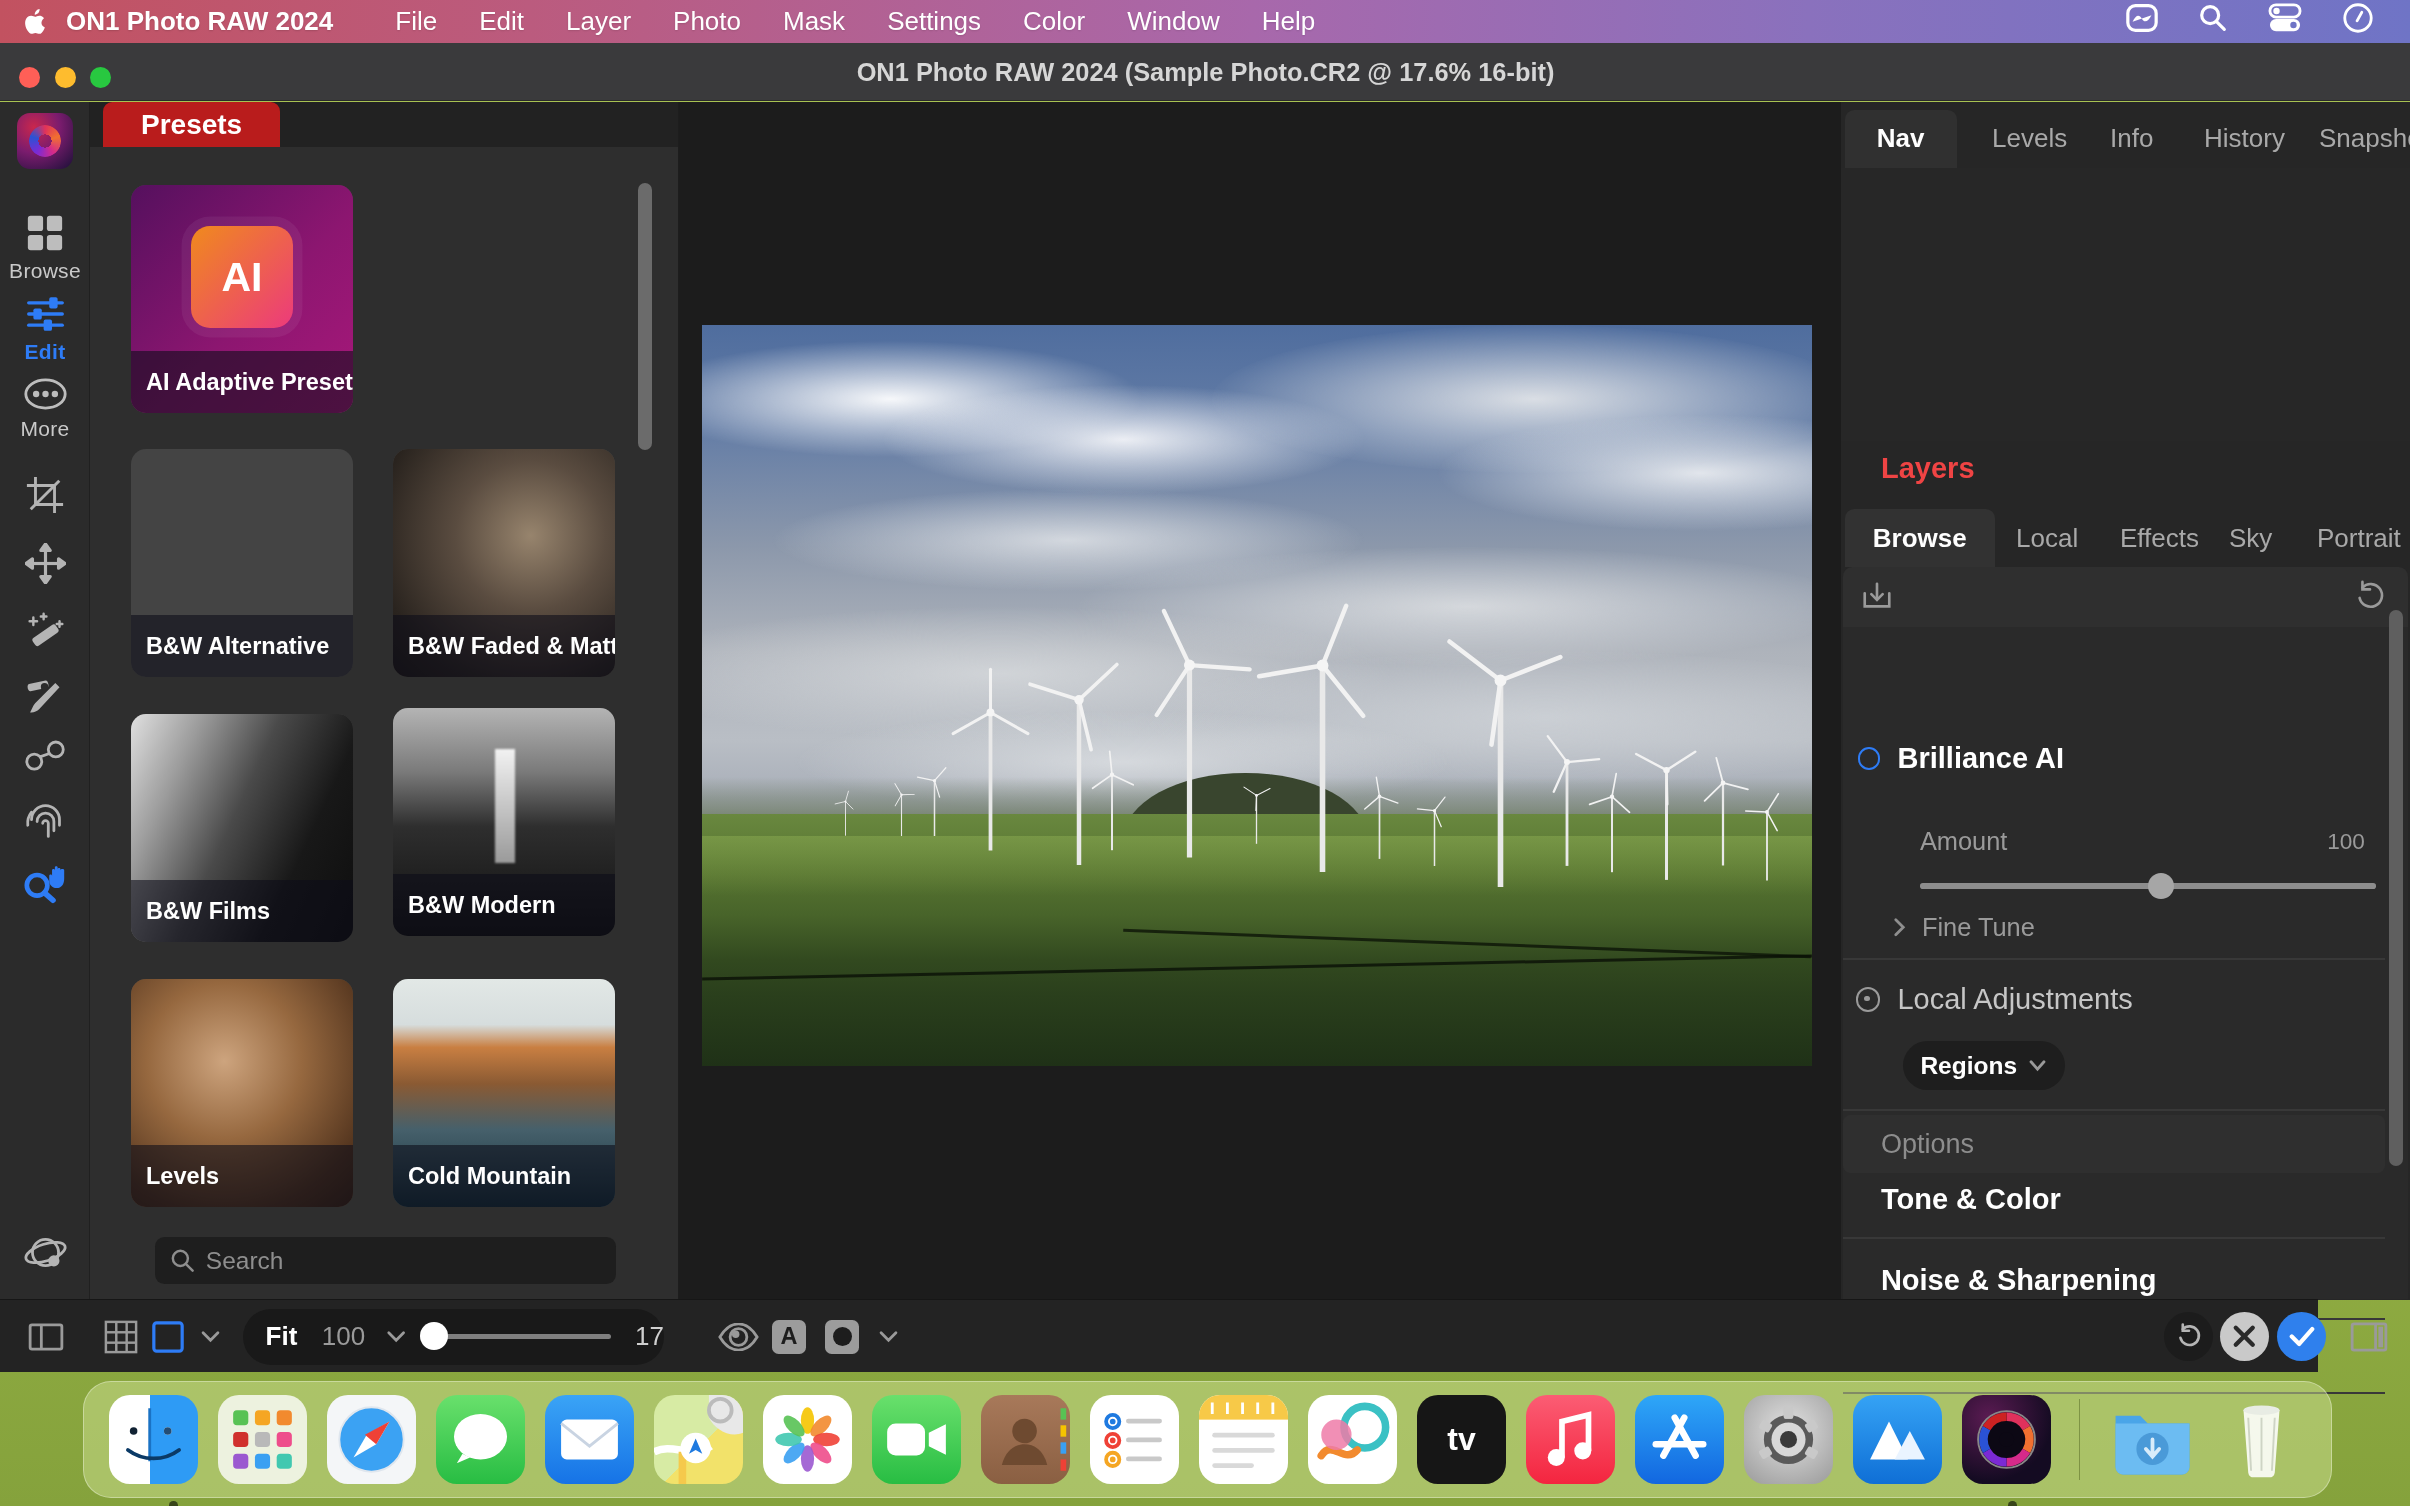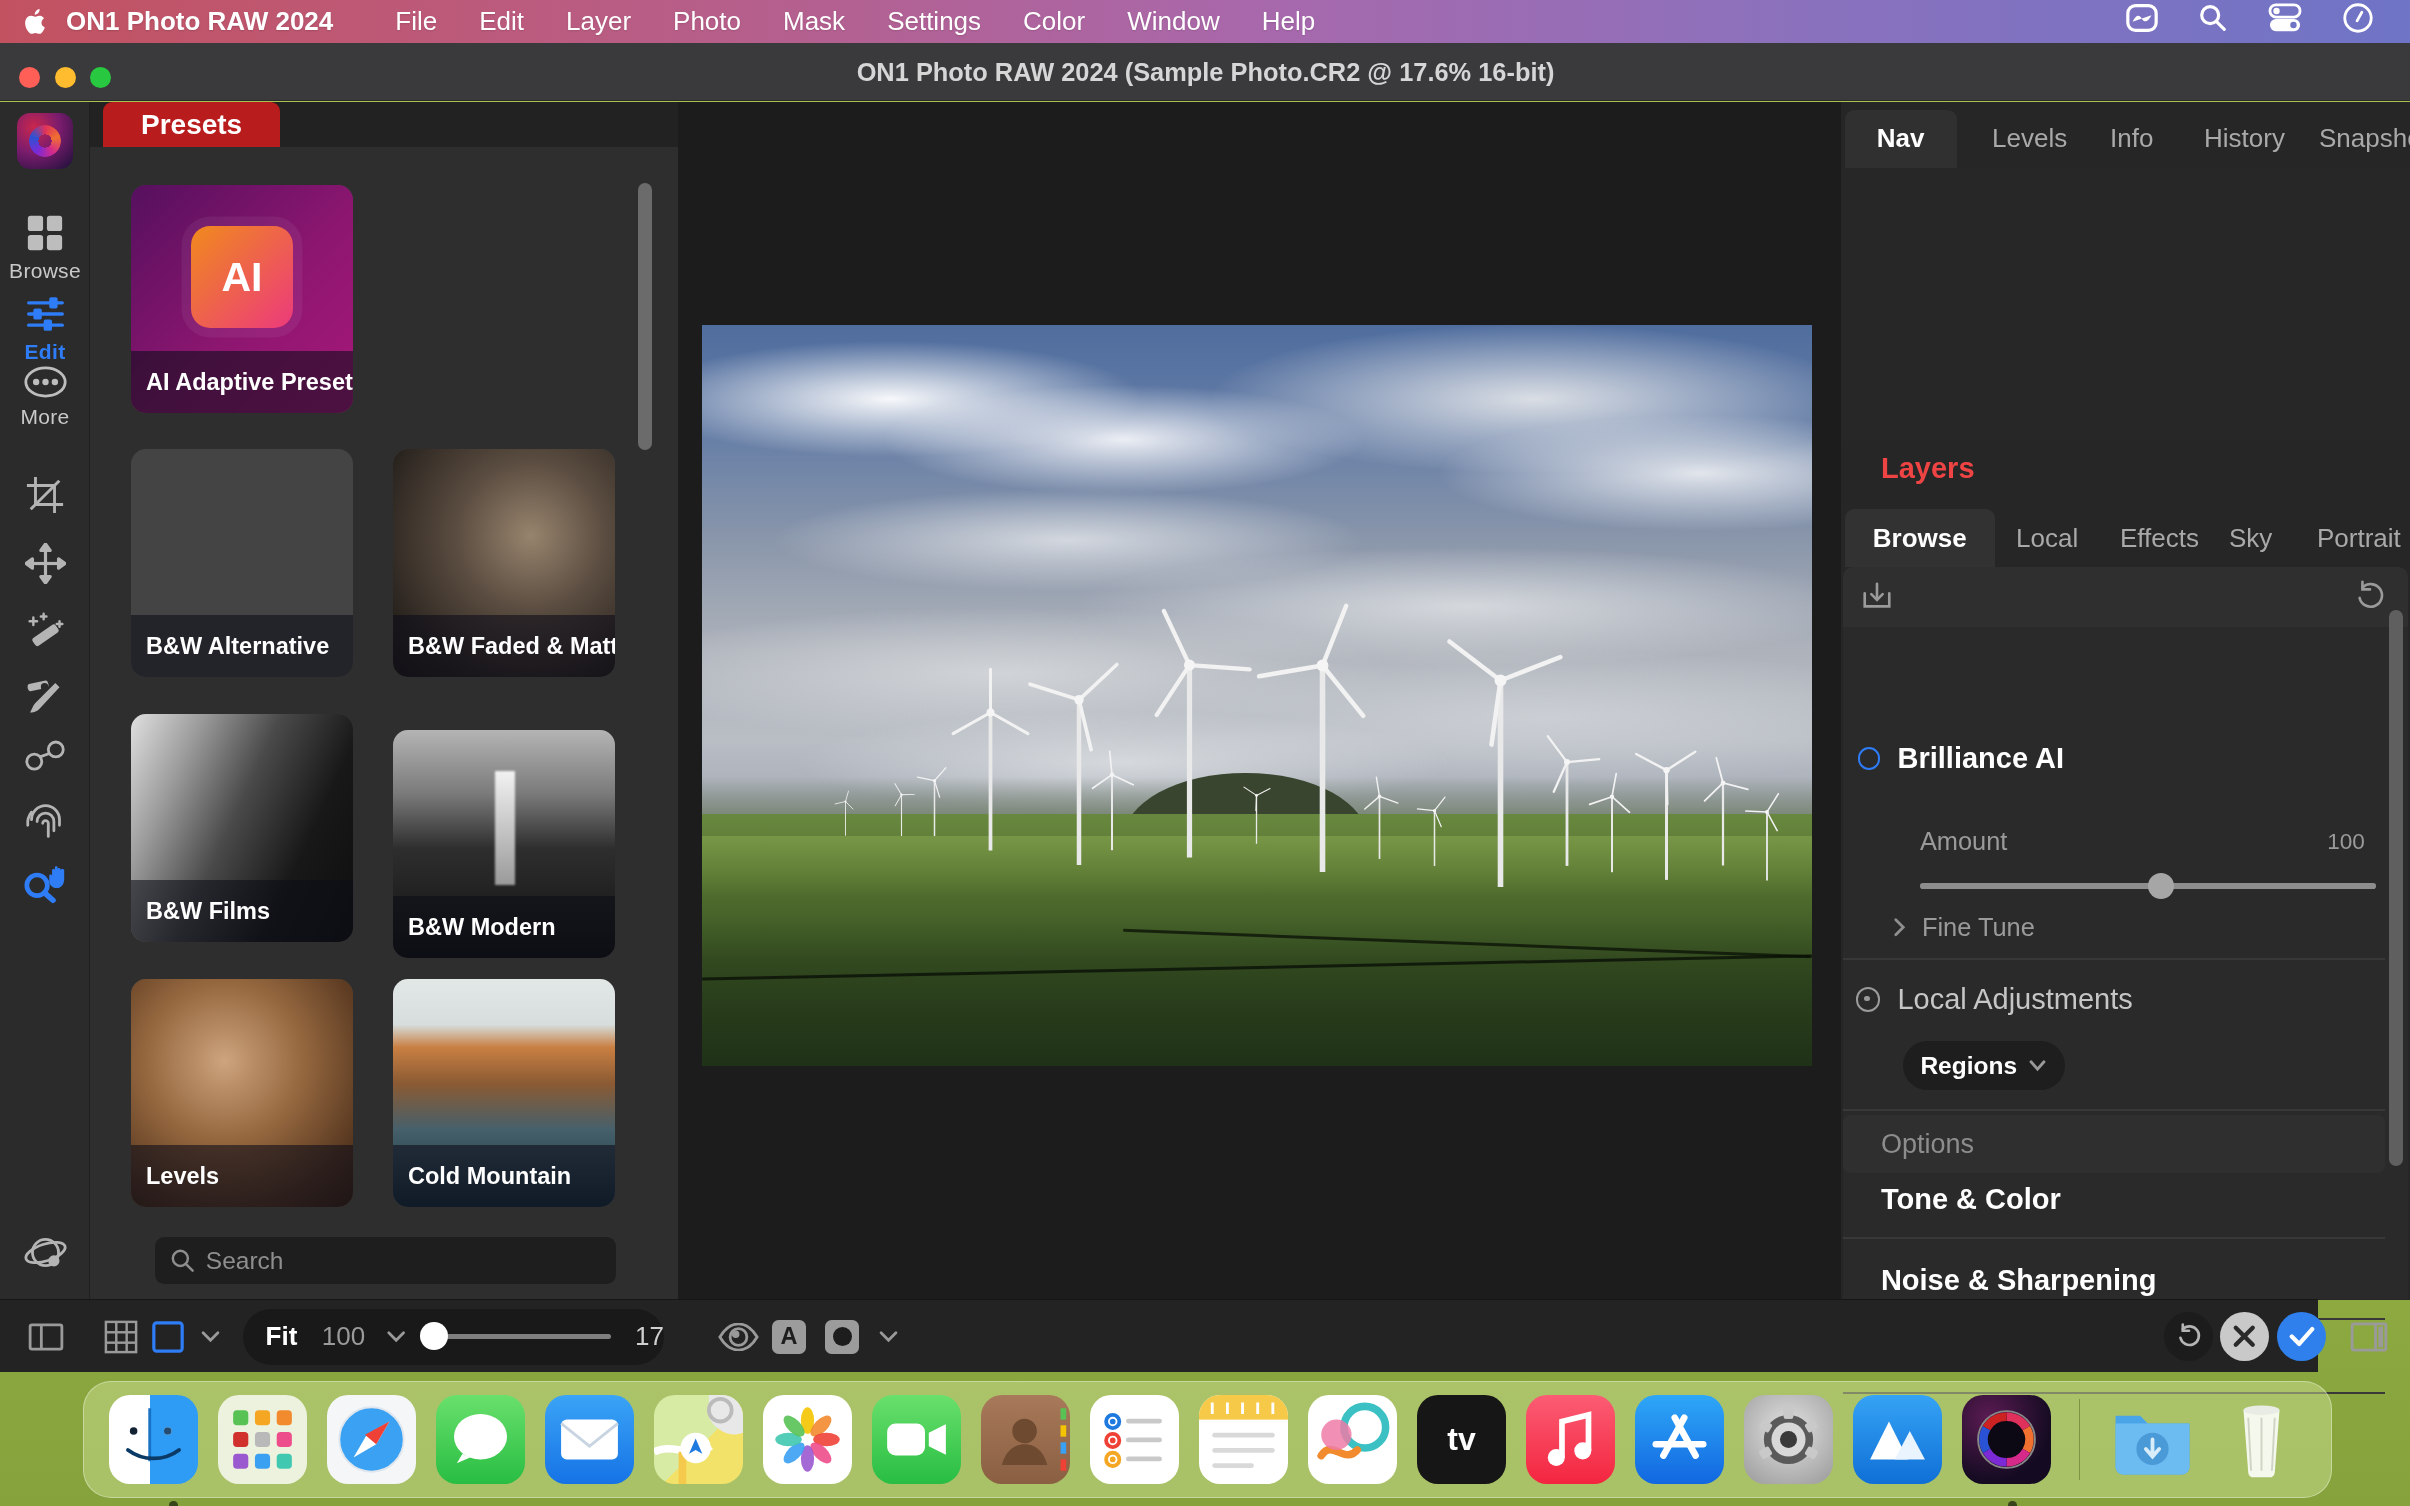--- a/index.html
+++ b/index.html
@@ -209,21 +209,21 @@
             <line x1="4" y1="33" x2="40" y2="33"></line>
           </g>
           <g fill="#2e7cf6">
             <rect x="26" y="3" width="9" height="12" rx="2"></rect>
             <rect x="9" y="15" width="9" height="12" rx="2"></rect>
             <rect x="20" y="27" width="9" height="12" rx="2"></rect>
           </g>
         </svg>
       <span class="raillabel blue">Edit</span>
     </div>
-    <div class="railitem" style="top:263px">
+    <div class="railitem" style="top:275px">
       <svg width="45" height="34" viewBox="0 0 48 36">
           <ellipse cx="24" cy="18" rx="21" ry="15" fill="none" stroke="#bdbdbd" stroke-width="3"></ellipse>
           <g fill="#bdbdbd">
             <circle cx="14" cy="18" r="3.4"></circle>
             <circle cx="24" cy="18" r="3.4"></circle>
             <circle cx="34" cy="18" r="3.4"></circle>
           </g>
         </svg>
       <span class="raillabel">More</span>
     </div>
@@ -316,21 +316,21 @@
       <div class="plabel">B&amp;W Alternative</div>
     </div>
     <div class="pcard" style="left:303px;top:347px">
       <div class="thumb t-faded"></div>
       <div class="plabel">B&amp;W Faded &amp; Matte</div>
     </div>
     <div class="pcard" style="left:41px;top:612px">
       <div class="thumb t-films"></div>
       <div class="plabel">B&amp;W Films</div>
     </div>
-    <div class="pcard" style="left:303px;top:628px">
+    <div class="pcard" style="left:303px;top:606px">
       <div class="thumb t-modern">
         <div style="position:absolute;left:46%;top:18%;width:9%;height:50%;background:linear-gradient(180deg,#f2f2f2,#9a9a9a);filter:blur(0.9px)"></div>
       </div>
       <div class="plabel">B&amp;W Modern</div>
     </div>
     <div class="pcard" style="left:41px;top:877px">
       <div class="thumb t-cinema"></div>
       <div class="plabel">Levels</div>
     </div>
     <div class="pcard" style="left:303px;top:877px">

